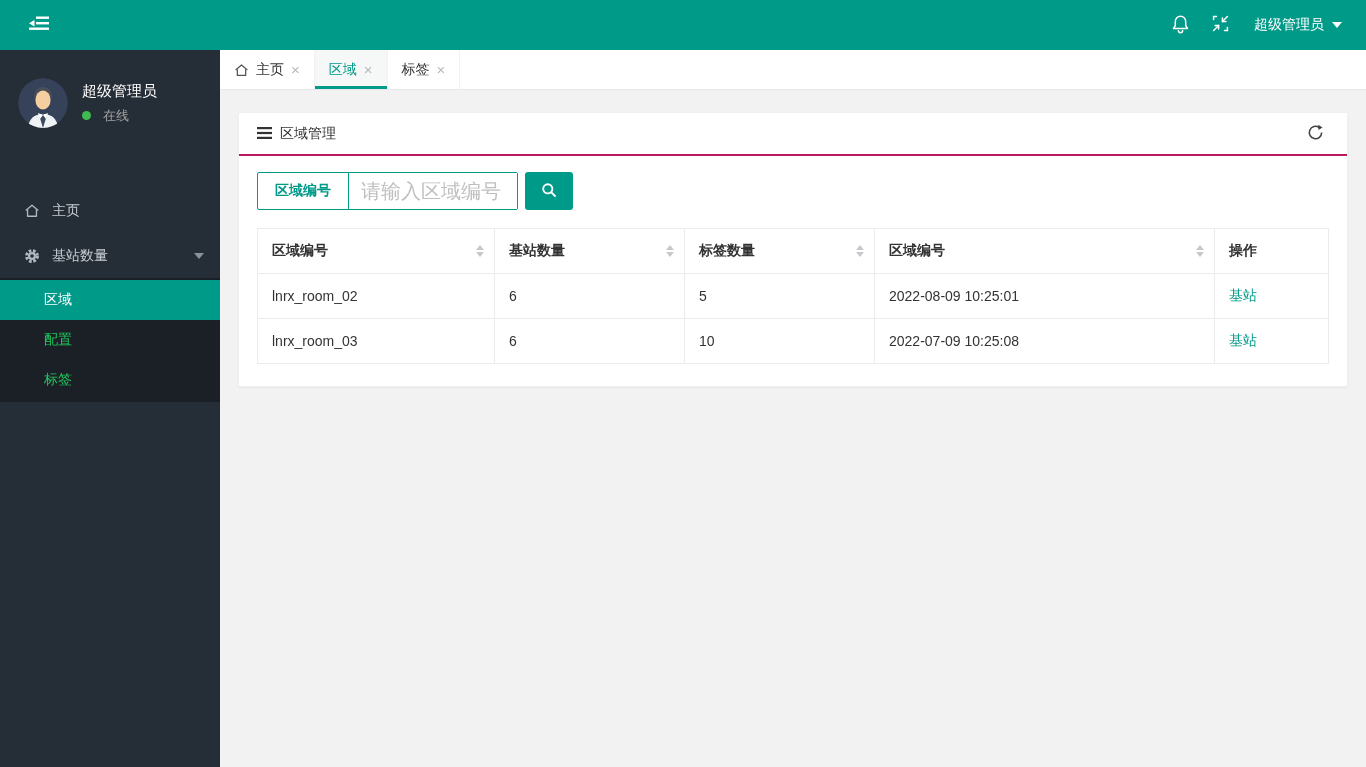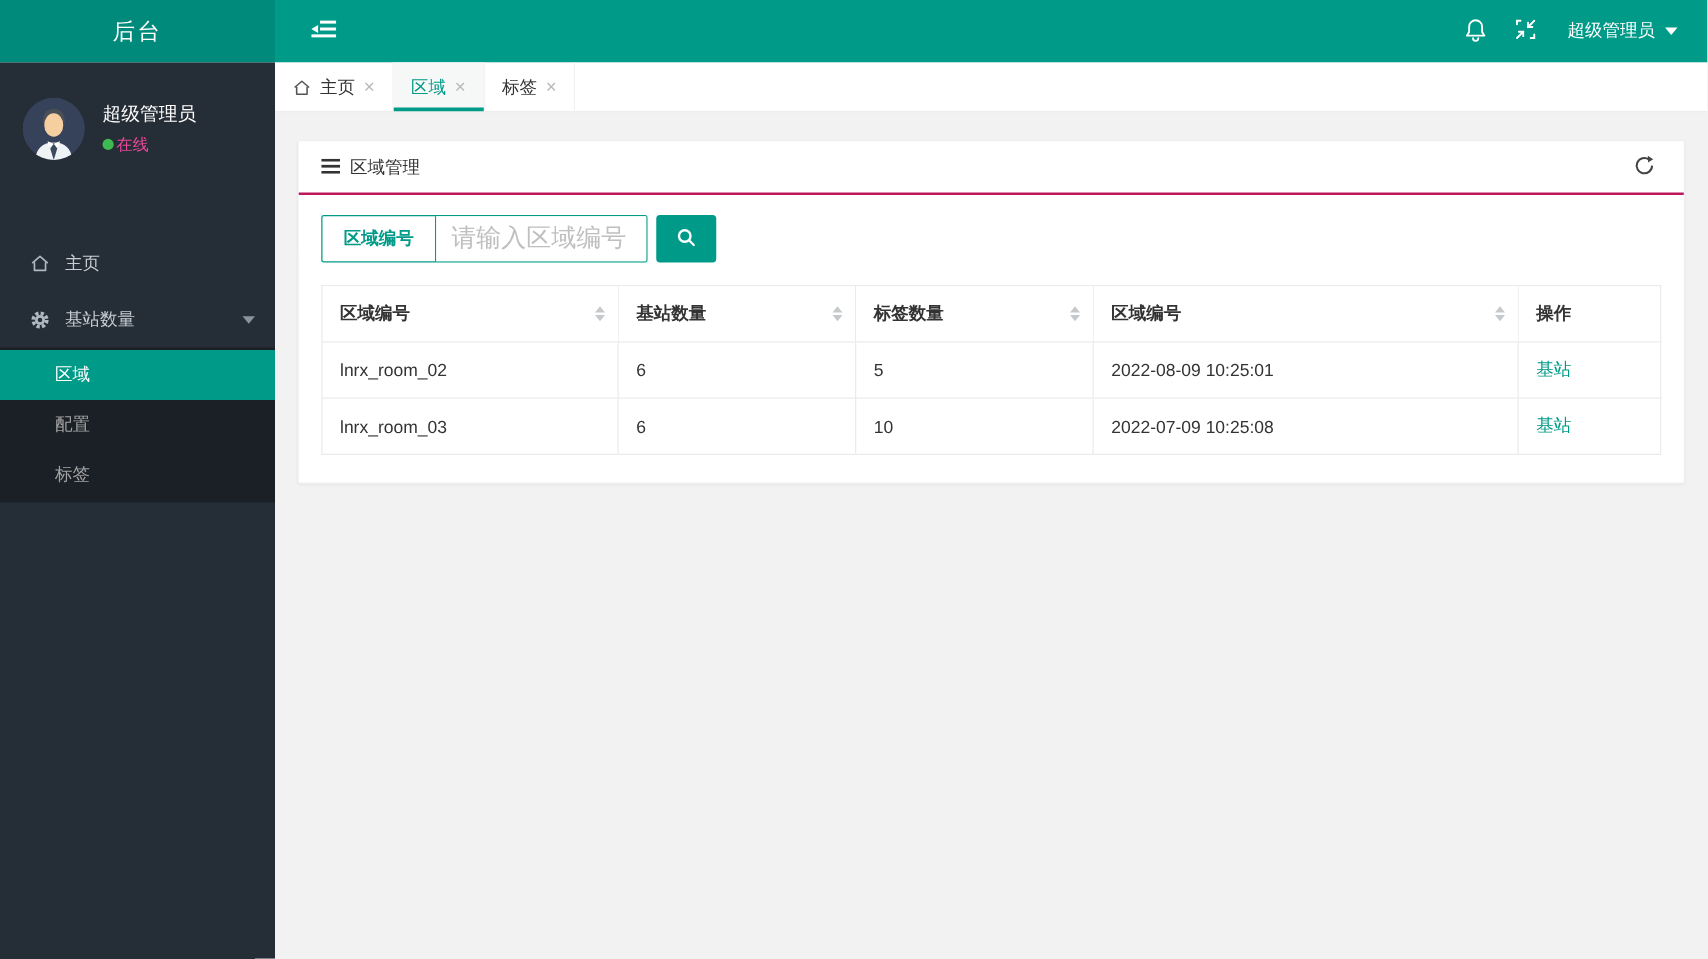--- a/index.html
+++ b/index.html
@@ -17,30 +17,30 @@
   .caret-down-w { width:0; height:0; border-left:5px solid transparent; border-right:5px solid transparent; border-top:6px solid #fff; }
 
   
   .body-row { display:flex; height:717px; }
 
   
   .sidebar { width:220px; background:#252d36; flex-shrink:0; display:flex; flex-direction:column; }
   .user-panel { display:flex; align-items:center; gap:14px; padding:28px 16px 26px 18px; }
   .avatar { width:50px; height:50px; border-radius:50%; overflow:hidden; flex-shrink:0; }
   .user-name { color:#fff; font-size:15px; margin-bottom:6px; }
-  .user-status { display:flex; align-items:center; gap:2px; color:#ec4899; font-size:13px; }
+  .user-status { display:flex; align-items:center; gap:12px; color:#a3a3a3; font-size:13px; }
   .dot { width:9px; height:9px; border-radius:50%; background:#3fba51; }
   .menu { margin-top:34px; }
   .menu-item { display:flex; align-items:center; height:45px; padding:0 16px 0 22px; color:#c8cdd3; cursor:pointer; font-size:14px; }
   .menu-item .mi-icon { width:20px; margin-right:10px; display:flex; align-items:center; justify-content:center; color:#aeb9c2; }
   .menu-item .mi-label { flex:1; }
   .caret-down-g { width:0; height:0; border-left:5px solid transparent; border-right:5px solid transparent; border-top:6px solid #8a939c; }
   .caret-up-g { width:0; height:0; border-left:5px solid transparent; border-right:5px solid transparent; border-bottom:6px solid #8a939c; }
   .submenu { background:#1b2027; padding:2px 0; }
-  .submenu-item { height:40px; display:flex; align-items:center; padding-left:44px; color:#a3a3a3; cursor:pointer; font-size:14px; }
+  .submenu-item { height:40px; display:flex; align-items:center; padding-left:44px; color:#22c55e; cursor:pointer; font-size:14px; }
   .submenu-item.active { background:#009a88; color:#fff; }
 
   
   .main { flex:1; display:flex; flex-direction:column; min-width:0; }
   .tabbar { height:40px; background:#fff; display:flex; border-bottom:1px solid #e8e8e8; }
   .tab { display:flex; align-items:center; gap:7px; padding:0 14px; font-size:14px; color:#333; cursor:pointer; border-right:1px solid #f2f2f2; position:relative; }
   .tab .close-x { color:#b8b8b8; font-size:15px; line-height:1; cursor:pointer; }
   .tab.active { background:#f6f7f7; color:#009a88; }
   .tab.active::after { content:""; position:absolute; left:0; right:0; bottom:0; height:3px; background:#009a88; }
   .tab-home-icon { color:#555; display:flex; }
@@ -68,21 +68,20 @@
   th.no-sort { cursor:default;margin-top:24px; }
   .sort-ico { position:absolute; right:10px; top:50%; transform:translateY(-50%); display:flex; flex-direction:column; gap:2px; }
   .sort-up { width:0; height:0; border-left:4px solid transparent; border-right:4px solid transparent; border-bottom:5px solid #c6c9cc; }
   .sort-dn { width:0; height:0; border-left:4px solid transparent; border-right:4px solid transparent; border-top:5px solid #c6c9cc; }
   .link { color:#009a88; text-decoration:none; cursor:pointer; }
 </style>
 </head>
 <body>
 
 <div class="header">
-  <div class="logo">后台</div>
   <div class="header-main">
     <div class="header-toggle">
       <span>
         <svg width="20" height="15" viewBox="0 0 20 15">
           <rect x="7" y="0.5" width="13" height="2.4" fill="#fff"></rect>
           <polygon points="0,7.2 5.5,4 5.5,10.4" fill="#fff"></polygon>
           <rect x="7" y="6" width="13" height="2.4" fill="#fff"></rect>
           <rect x="0" y="11.5" width="20" height="2.4" fill="#fff"></rect>
         </svg>
       </span>

